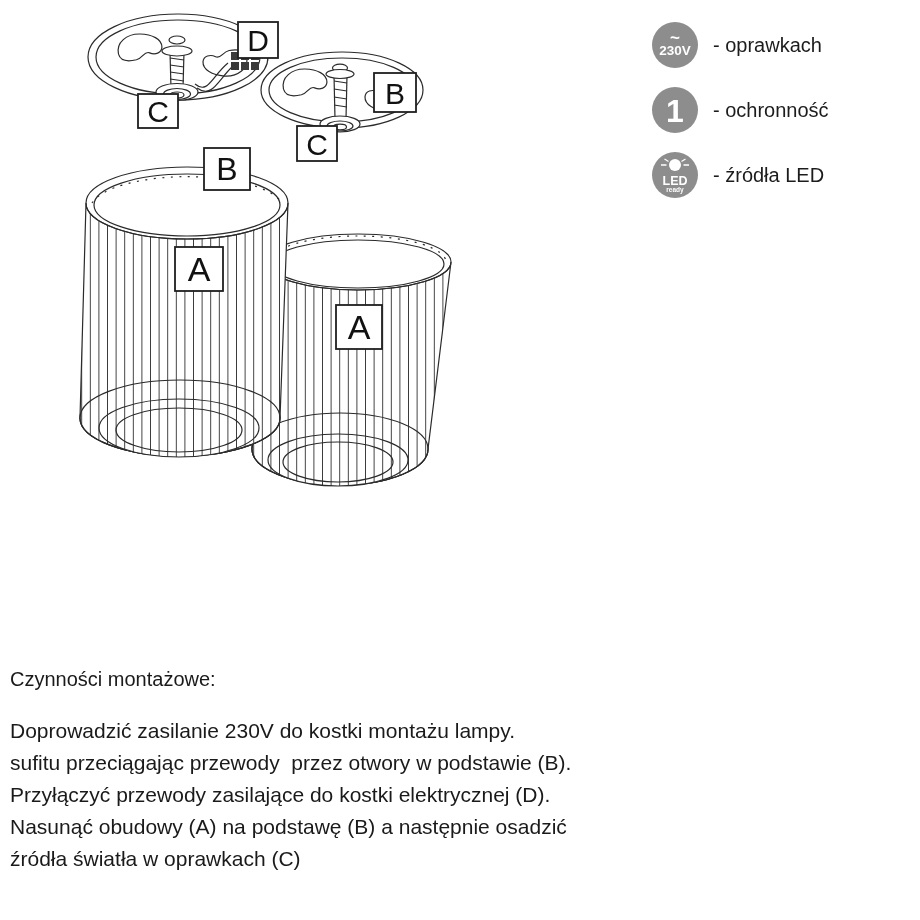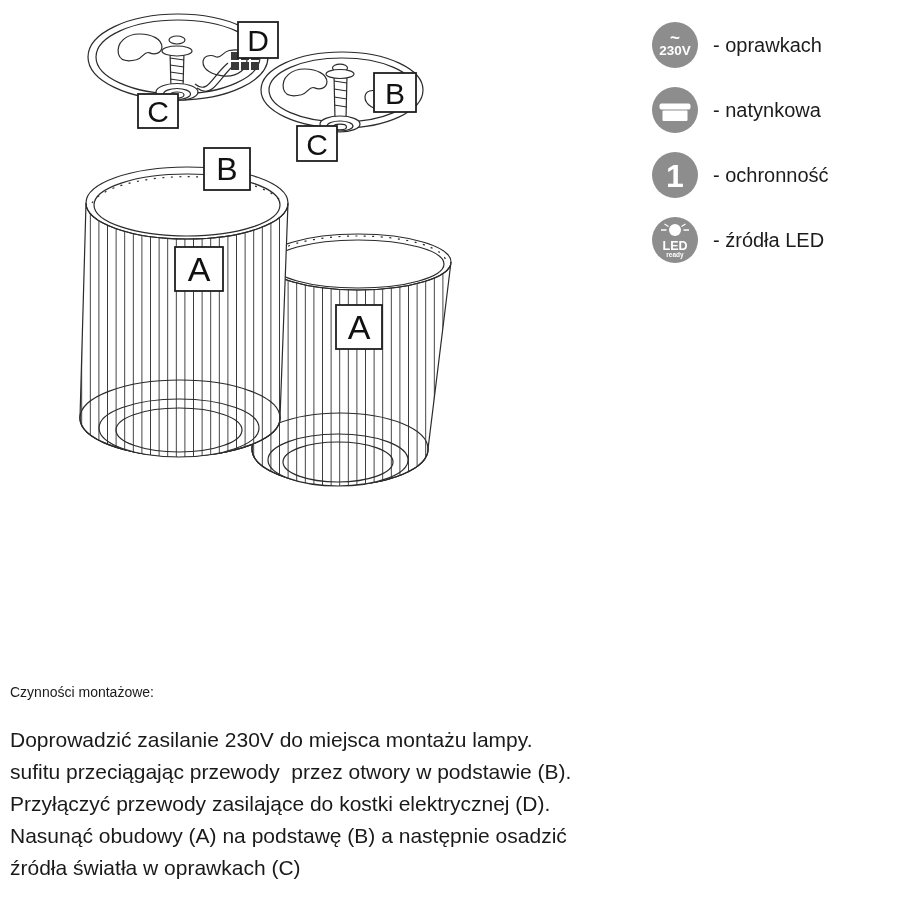--- a/index.html
+++ b/index.html
@@ -15,21 +15,21 @@
   .diagram-svg .lblbox{fill:#ffffff;stroke:#1f1f1f;stroke-width:1.8;}
   .diagram-svg text.lbl{fill:#111;font-family:"Liberation Sans",sans-serif;}
   
   .legend{position:absolute;left:652px;top:22px;display:flex;flex-direction:column;gap:19px;}
   .legend-row{display:flex;align-items:center;gap:15px;height:46px;}
   .licon{width:46px;height:46px;flex:0 0 46px;}
   .licon text{fill:#ffffff;font-family:"Liberation Sans",sans-serif;font-weight:bold;}
   .llabel{font-size:20px;white-space:nowrap;color:#1c1c1c;}
   
   .instructions{position:absolute;left:10px;top:668px;}
-  .instr-heading{font-size:14px;margin:16px 0 24px 0;}
+  .instr-heading{font-size:20px;margin:0 0 24px 0;}
   .instr-line{font-size:21px;line-height:32px;white-space:pre;}
 </style>
 </head>
 <body>
 
 <svg class="diagram-svg" width="640" height="560" viewBox="0 0 640 560">
   <defs>
     <pattern id="pleats" patternUnits="userSpaceOnUse" width="8.6" height="12">
       <rect width="8.6" height="12" fill="#ffffff"></rect>
       <line x1="4.3" y1="0" x2="4.3" y2="12" stroke="#2b2b2b" stroke-width="0.9"></line>
@@ -141,28 +141,20 @@
 
   <div class="legend-row">
     <svg class="licon" viewBox="0 0 46 46">
       <circle cx="23" cy="23" r="23" fill="#8d8d8d"></circle>
       <text x="23" y="15" font-size="17" text-anchor="middle" dominant-baseline="central">~</text>
       <text x="23" y="28" font-size="13.5" text-anchor="middle" dominant-baseline="central">230V</text>
     </svg>
     <div class="llabel">- oprawkach</div>
   </div>
 
-  <div class="legend-row">
-    <svg class="licon" viewBox="0 0 46 46">
-      <circle cx="23" cy="23" r="23" fill="#8d8d8d"></circle>
-      <rect x="7.5" y="16.5" width="31" height="6" rx="2" fill="#ffffff"></rect>
-      <rect x="10.5" y="23.5" width="25" height="10.5" rx="1" fill="#ffffff"></rect>
-    </svg>
-    <div class="llabel">- natynkowa</div>
-  </div>
 
   <div class="legend-row">
     <svg class="licon" viewBox="0 0 46 46">
       <circle cx="23" cy="23" r="23" fill="#8d8d8d"></circle>
       <text x="23" y="24" font-size="32" text-anchor="middle" dominant-baseline="central">1</text>
     </svg>
     <div class="llabel">- ochronność</div>
   </div>
 
 
@@ -179,18 +171,18 @@
     </svg>
     <div class="llabel">- źródła LED</div>
   </div>
 
 
 
 </div>
 
 <div class="instructions">
   <p class="instr-heading">Czynności montażowe:</p>
-  <div class="instr-line">Doprowadzić zasilanie 230V do miejsca montażu lampy.</div>
+  <div class="instr-line">Doprowadzić zasilanie 230V do kostki montażu lampy.</div>
   <div class="instr-line">sufitu przeciągając przewody  przez otwory w podstawie (B).</div>
   <div class="instr-line">Przyłączyć przewody zasilające do kostki elektrycznej (D).</div>
   <div class="instr-line">Nasunąć obudowy (A) na podstawę (B) a następnie osadzić</div>
   <div class="instr-line">źródła światła w oprawkach (C)</div>
 </div>
 
 </body></html>

